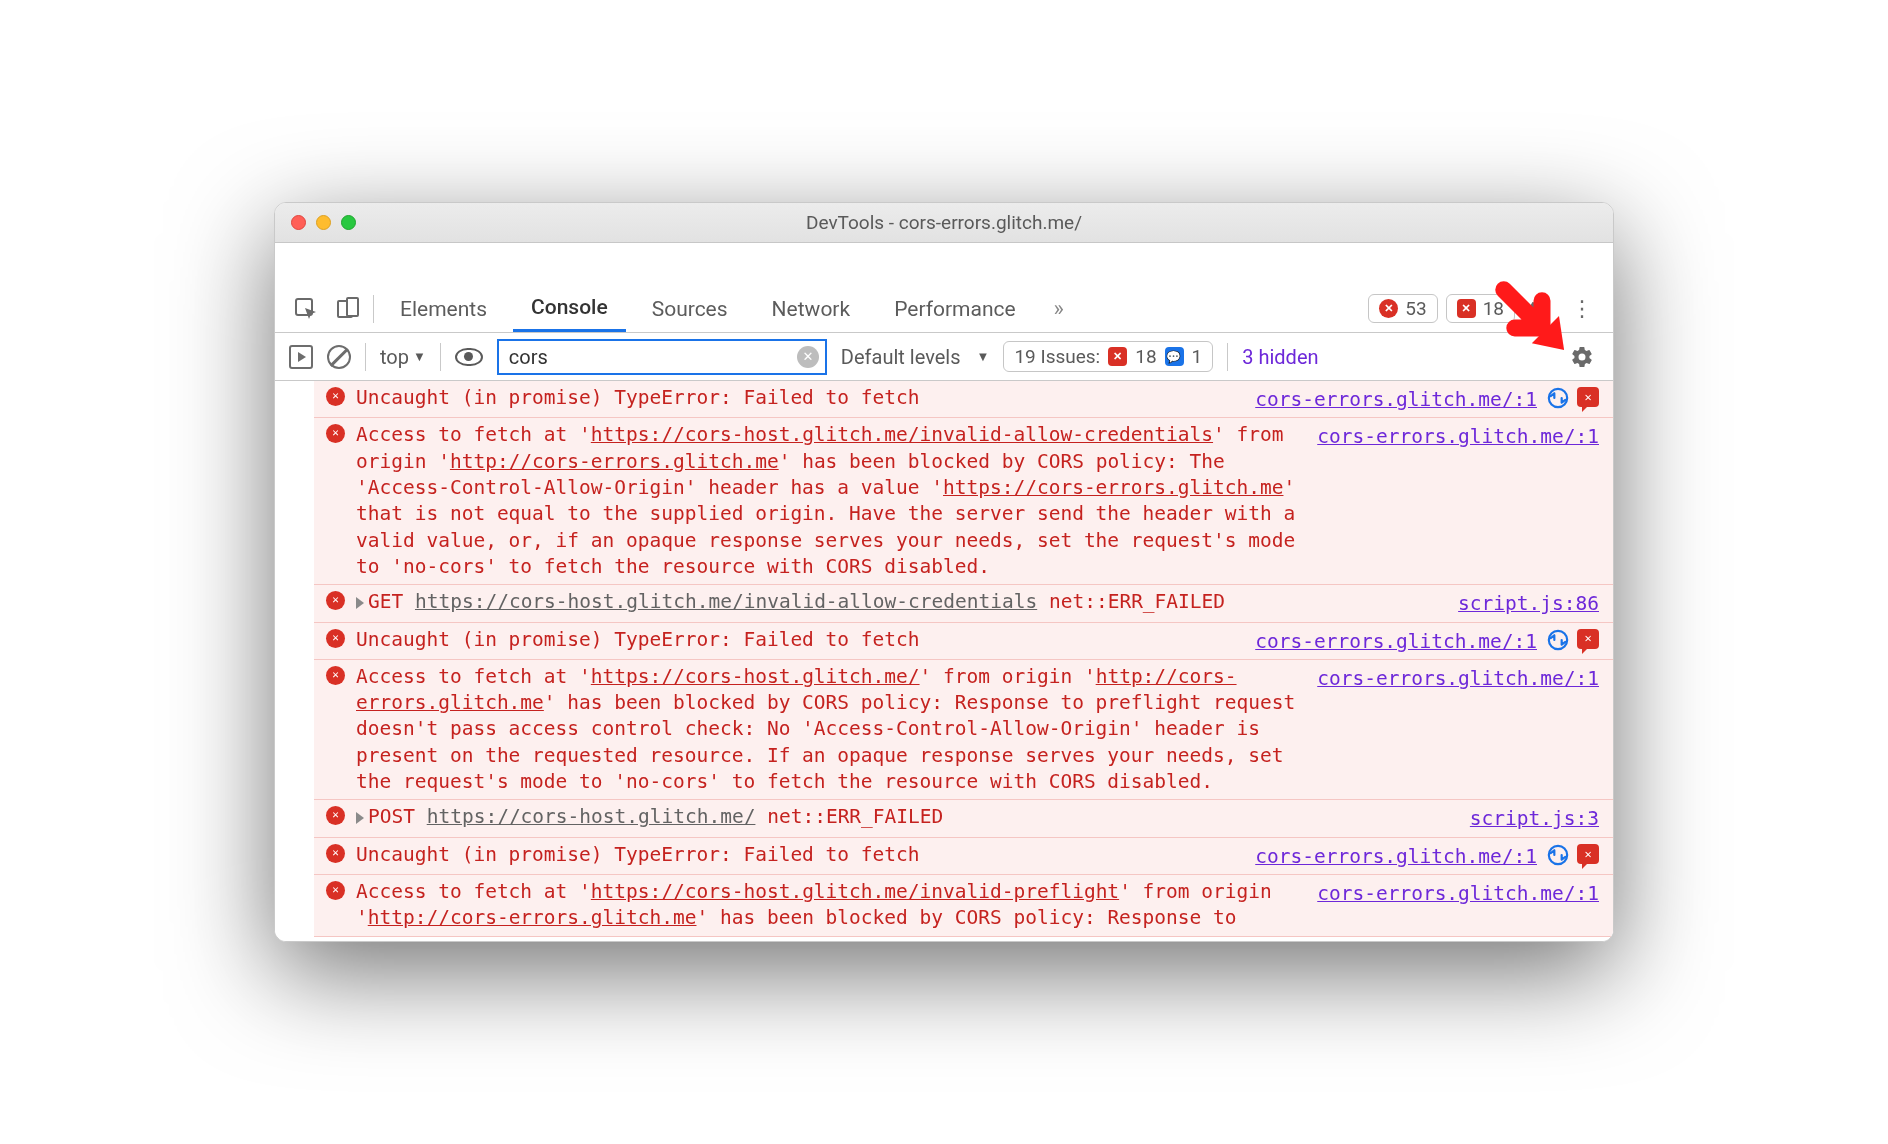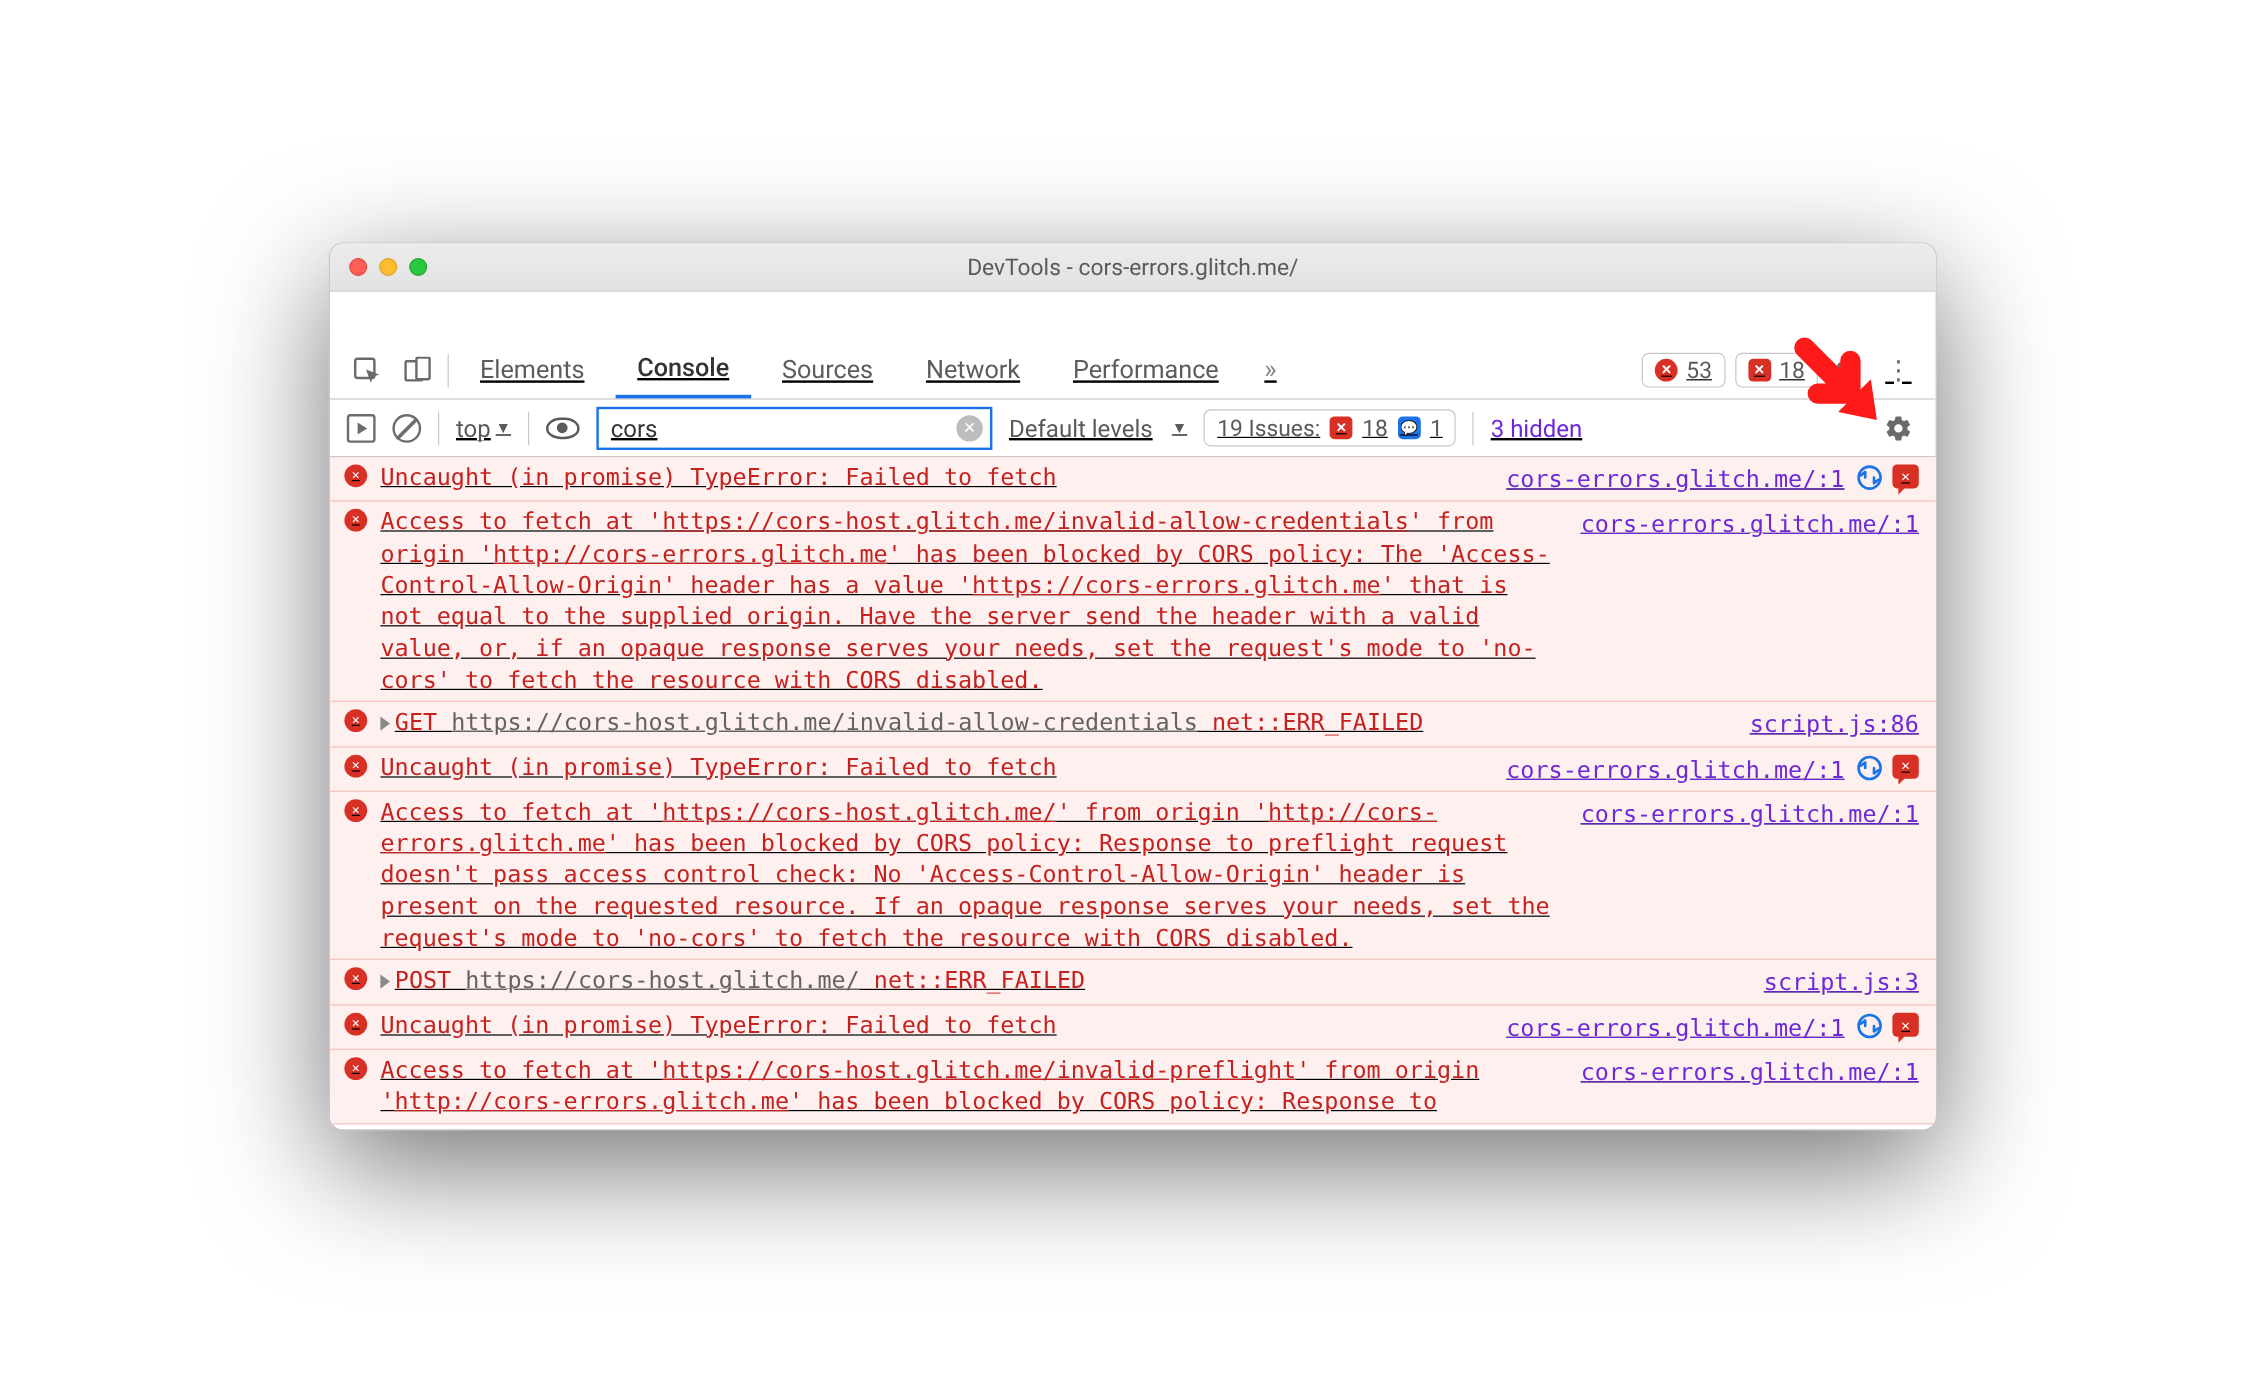--- a/index.html
+++ b/index.html
@@ -15,21 +15,20 @@
   .stage {
     position: relative;
     filter: drop-shadow(0 30px 50px rgba(0,0,0,0.55));
   }
   .window {
     width: 1340px;
     background: #fff;
     border-radius: 12px;
     overflow: hidden;
     border: 1px solid #c9c9c9;
-    text-decoration: underline;
   }
   
   .titlebar {
     height: 40px;
     background: linear-gradient(#ececec,#e2e2e2);
     border-bottom: 1px solid #c7c7c7;
     display: flex;
     align-items: center;
     position: relative;
   }
@@ -109,20 +108,21 @@
   .msg{
     border-top:1px solid #f5c6c3;
     border-bottom:1px solid #f5c6c3;
     background:#fdf0ef;
     color:#c5221f;
     padding:4px 14px 4px 12px;
     display:flex;
     gap:10px;
     position:relative;
     margin-top:-1px;
+    margin-left:39px;
   }
   .msg .gutter{flex:0 0 20px;padding-top:2px;}
   .msg .content{flex:1;min-width:0;word-wrap:break-word;padding-right:8px;}
   .msg .source{
     color:#6d28d9;text-decoration:underline;white-space:nowrap;padding-top:2px;
     font-family: Menlo, Consolas, monospace;
   }
   .msg .rhs-icons{display:flex;gap:8px;align-items:flex-start;padding-top:2px;}
   .ul{ text-decoration: underline; color:#c5221f; }
   .ul-gray{ text-decoration: underline; color:#636363; }

